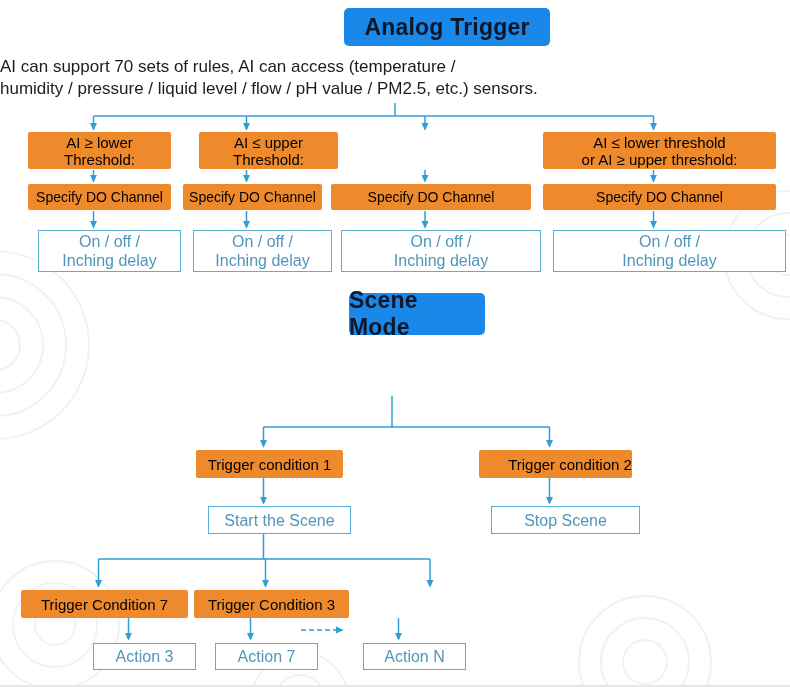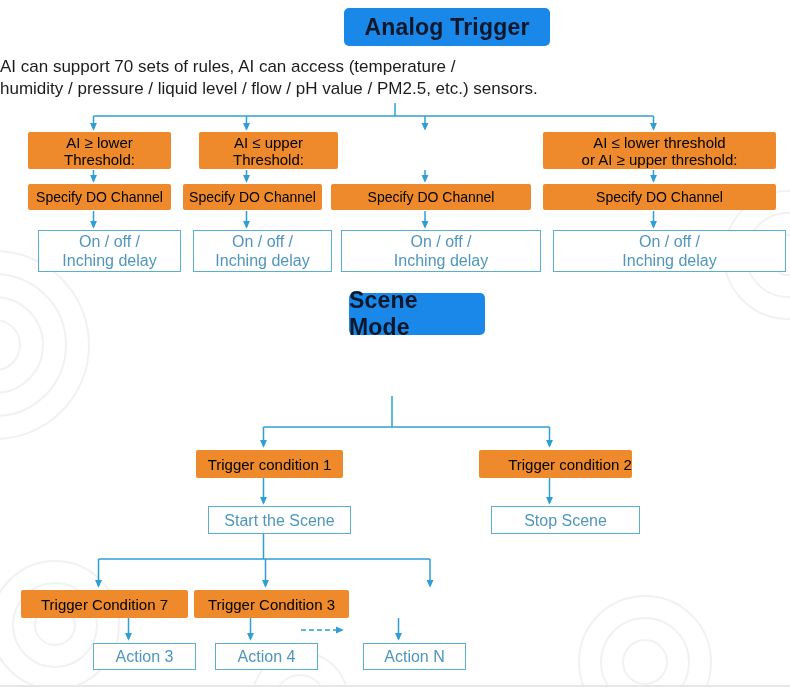--- a/index.html
+++ b/index.html
@@ -129,16 +129,16 @@
   <div class="abs orange trig" style="left:190px; top:450px; width:147px; height:28px;">Trigger condition 1</div>
   <div class="abs orange trig" style="left:473px; top:450px; width:153px; height:28px;padding-left:29px;">Trigger condition 2</div>
 
   <div class="abs outline" style="left:192px; top:506px; width:143px; height:28px;">Start the Scene</div>
   <div class="abs outline" style="left:475px; top:506px; width:149px; height:28px;">Stop Scene</div>
 
   <div class="abs orange trig" style="left:15px; top:590px; width:167px; height:28px;">Trigger Condition 7</div>
   <div class="abs orange trig" style="left:188px; top:590px; width:155px; height:28px;">Trigger Condition 3</div>
 
   <div class="abs outline" style="left:77px; top:643px; width:103px; height:27px;">Action 3</div>
-  <div class="abs outline" style="left:199px; top:643px; width:103px; height:27px;">Action 4</div>
+  <div class="abs outline" style="left:199px; top:643px; width:103px; height:27px;">Action 7</div>
   <div class="abs outline" style="left:347px; top:643px; width:103px; height:27px;">Action N</div>
 
 </div>
 
 </body></html>

